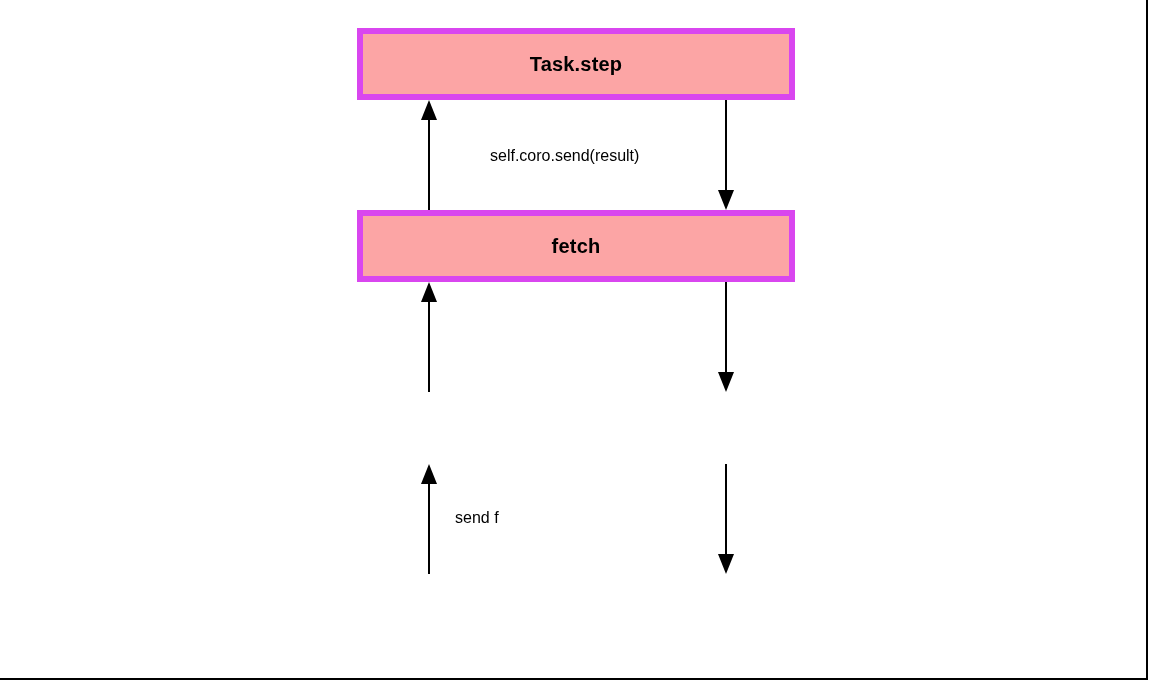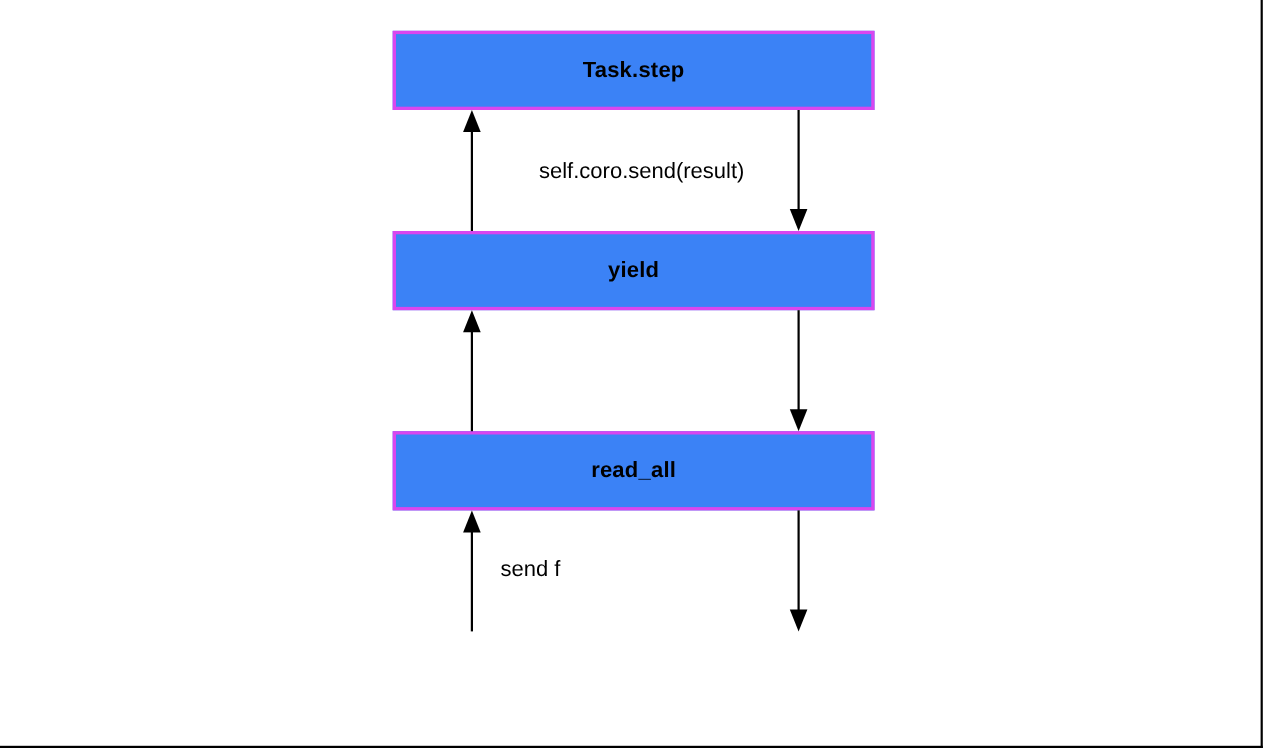--- a/index.html
+++ b/index.html
@@ -32,22 +32,22 @@
     width: 1148px;
     height: 2px;
     background: #000000;
   }
   .node {
     position: absolute;
     left: 357px;
     width: 438px;
     height: 72px;
     box-sizing: border-box;
-    border: 3px solid #d946ef;
-    background: #3b82f6;
+    border: 6px solid #d946ef;
+    background: #fca5a5;
     display: flex;
     align-items: center;
     justify-content: center;
     font-size: 20px;
     font-weight: bold;
     letter-spacing: 0.2px;
   }
   .node-1 { top: 28px; }
   .node-2 { top: 210px; }
   .node-3 { top: 392px; }
@@ -85,44 +85,41 @@
     top: 0;
     border-bottom: 20px solid #000000;
   }
   .arrow.down .head {
     bottom: 0;
     border-top: 20px solid #000000;
   }
 
   .edge-label {
     position: absolute;
-    font-size: 20px;
+    font-size: 16px;
     font-weight: normal;
     white-space: nowrap;
     line-height: 22px;
   }
   .edge-label-1 { left: 490px; top: 145px; }
   .edge-label-2 { left: 455px; top: 507px; }
 </style>
 </head>
 <body>
 
 <div class="canvas">
 
   <div class="frame-right"></div>
   <div class="frame-bottom"></div>
 
   <div class="node node-1">
     <span>Task.step</span>
   </div>
   <div class="node node-2">
-    <span>yield</span>
-  </div>
-  <div class="node node-3">
-    <span>read_all</span>
+    <span>fetch</span>
   </div>
 
   <div class="arrow up arrow-up-col gap-1">
     <div class="head"></div>
     <div class="shaft"></div>
   </div>
   <div class="arrow down arrow-down-col gap-1">
     <div class="shaft"></div>
     <div class="head"></div>
   </div>

